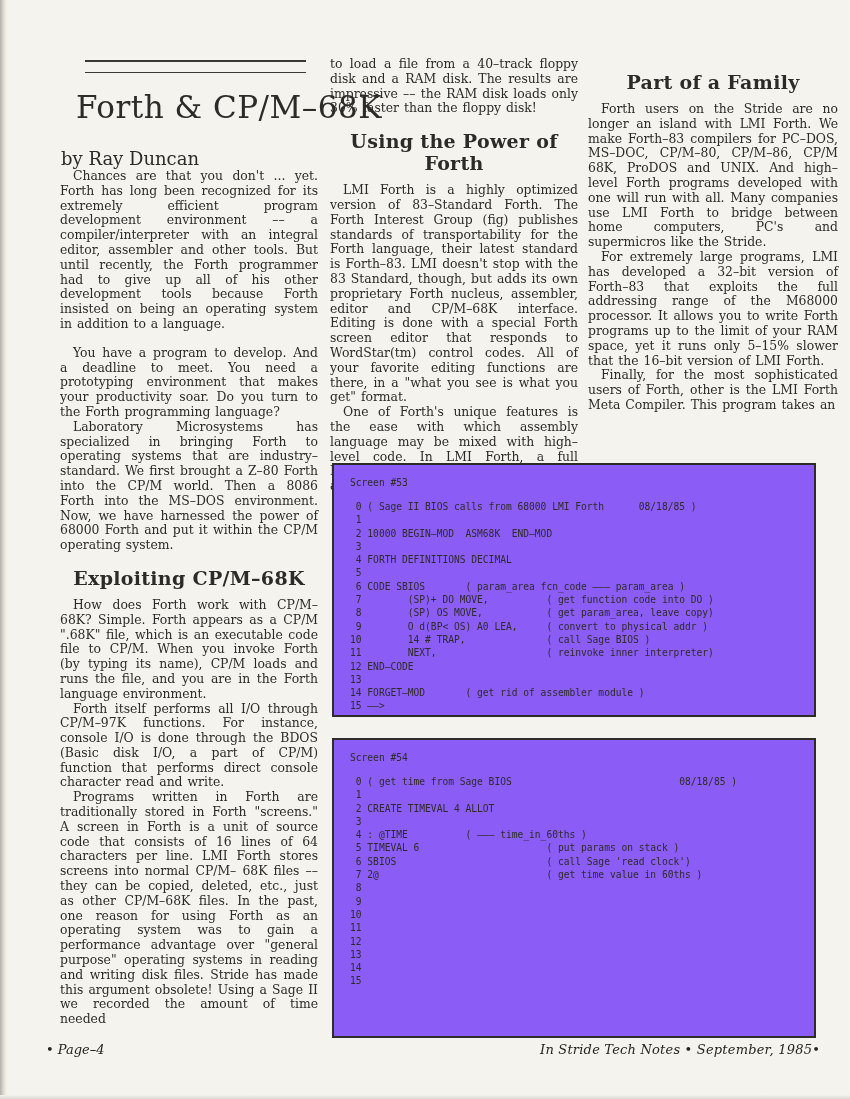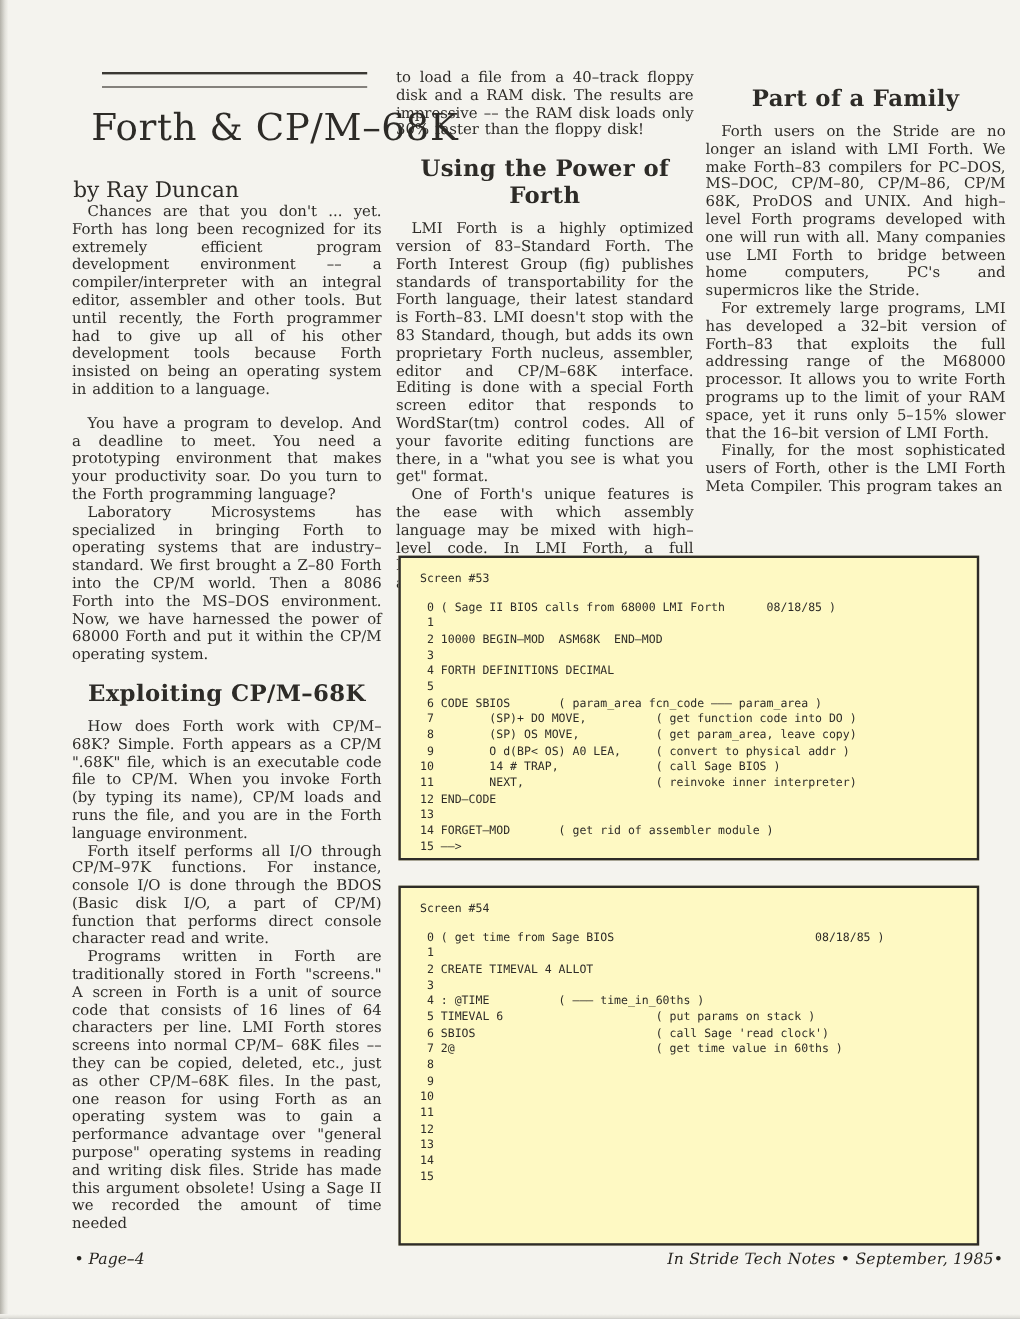--- a/index.html
+++ b/index.html
@@ -46,37 +46,37 @@
 
   
   .right-region { position:absolute; left:330px; top:45px; width:508px; }
   .cols23 { display:flex; padding-top:12px;justify-content:space-between; }
   .col2 { width:248px; margin-right:10px; }
   .col3 { width:250px; }
 
   
   .screen-box {
     position:absolute; left:332px; width:484px;
-    border:2px solid #2e2c28; background:#fef9c3;
+    border:2px solid #2e2c28; background:#8b5cf6;
   }
   .screen-box.s53 { top:463px; height:254px; }
   .screen-box.s54 { top:738px; height:300px; }
   .screen-label {
     font-family:"DejaVu Sans Mono", monospace;
     font-size:9.6px; padding:12px 0 0 16px; color:#2e2c28;
   }
   pre.screen-code {
     margin:12px 0 0 0; padding:0 0 0 16px;
     font-family:"DejaVu Sans Mono", monospace;
     font-size:9.6px; line-height:13.3px; color:#2e2c28;
   }
 
   
   .footer {
-    position:absolute; left:62px; top:1042px; width:774px;
+    position:absolute; left:46px; top:1042px; width:774px;
     display:flex; justify-content:space-between;
     font-style:italic; font-size:13px; color:#26241f;
   }
   .footer .right-text { letter-spacing:0.2px; }
 </style>
 </head>
 <body>
 
 <div class="page">
   <div class="scan-edge-left"></div>

